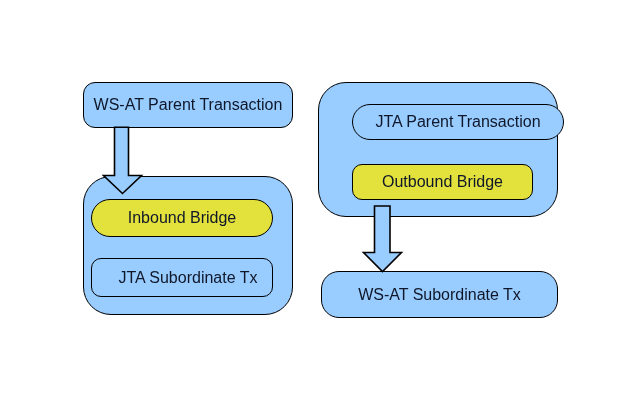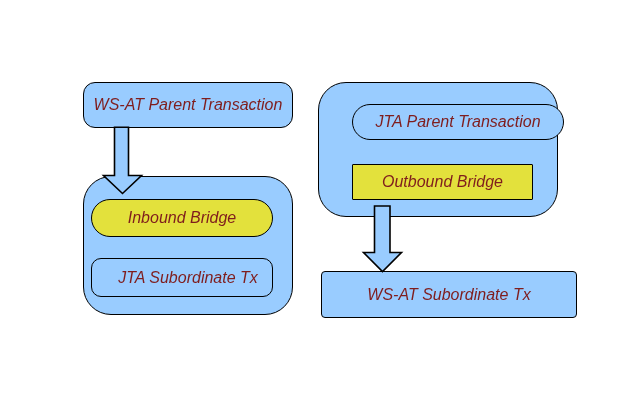--- a/index.html
+++ b/index.html
@@ -16,24 +16,23 @@
     font-family: "Liberation Sans", sans-serif;
   }
   .node {
     position: absolute;
     box-sizing: border-box;
     border: 1.7px solid #000000;
     display: flex;
     align-items: center;
     justify-content: center;
     font-size: 16px;
-    color: #7f1d1d;
+    color: #0f172a;
     text-align: center;
     white-space: nowrap;
-    font-style: italic;
   }
   .inner {
     border-width: 1.4px;
   }
   .fill-blue   { background: #99CCFF; }
   .fill-yellow { background: #E3E13C; }
   .container-node {
     position: absolute;
     box-sizing: border-box;
     border: 1.8px solid #000000;
@@ -64,25 +63,25 @@
   <div class="node inner fill-blue" style="left:91px; top:258px; width:182px; height:39px; border-radius:10px;padding-left:12px;">
     <span>JTA Subordinate Tx</span>
   </div>
 
   <div class="container-node" style="left:318px; top:82px; width:240px; height:135px; border-radius:28px;"></div>
 
   <div class="node inner fill-blue" style="left:352px; top:104px; width:212px; height:36px; border-radius:18px;">
     <span>JTA Parent Transaction</span>
   </div>
 
-  <div class="node inner fill-yellow" style="left:352px; top:164px; width:181px; height:36px; border-radius:1px;">
+  <div class="node inner fill-yellow" style="left:352px; top:164px; width:181px; height:36px; border-radius:10px;">
     <span>Outbound Bridge</span>
   </div>
 
-  <div class="node fill-blue" style="left:321px; top:271px; width:256px; height:47px; border-radius:4px;">
+  <div class="node fill-blue" style="left:321px; top:271px; width:237px; height:47px; border-radius:18px;">
     <span>WS-AT Subordinate Tx</span>
   </div>
 
   <svg class="arrow-overlay" width="640" height="400" viewBox="0 0 640 400">
     <path stroke="#000000" stroke-width="1.6" stroke-linejoin="miter" d="M114.5,127.2 L128.5,127.2 L128.5,175.5 L141.5,175.5 L122.5,193.5 L103.5,175.5 L114.5,175.5 Z" fill="#99CCFF"></path>
     <path stroke="#000000" stroke-width="1.6" stroke-linejoin="miter" d="M374.5,206 L390,206 L390,252.5 L401.5,252.5 L382.5,271.5 L363.5,252.5 L374.5,252.5 Z" fill="#99CCFF"></path>
   </svg>
 
 </div>
 

